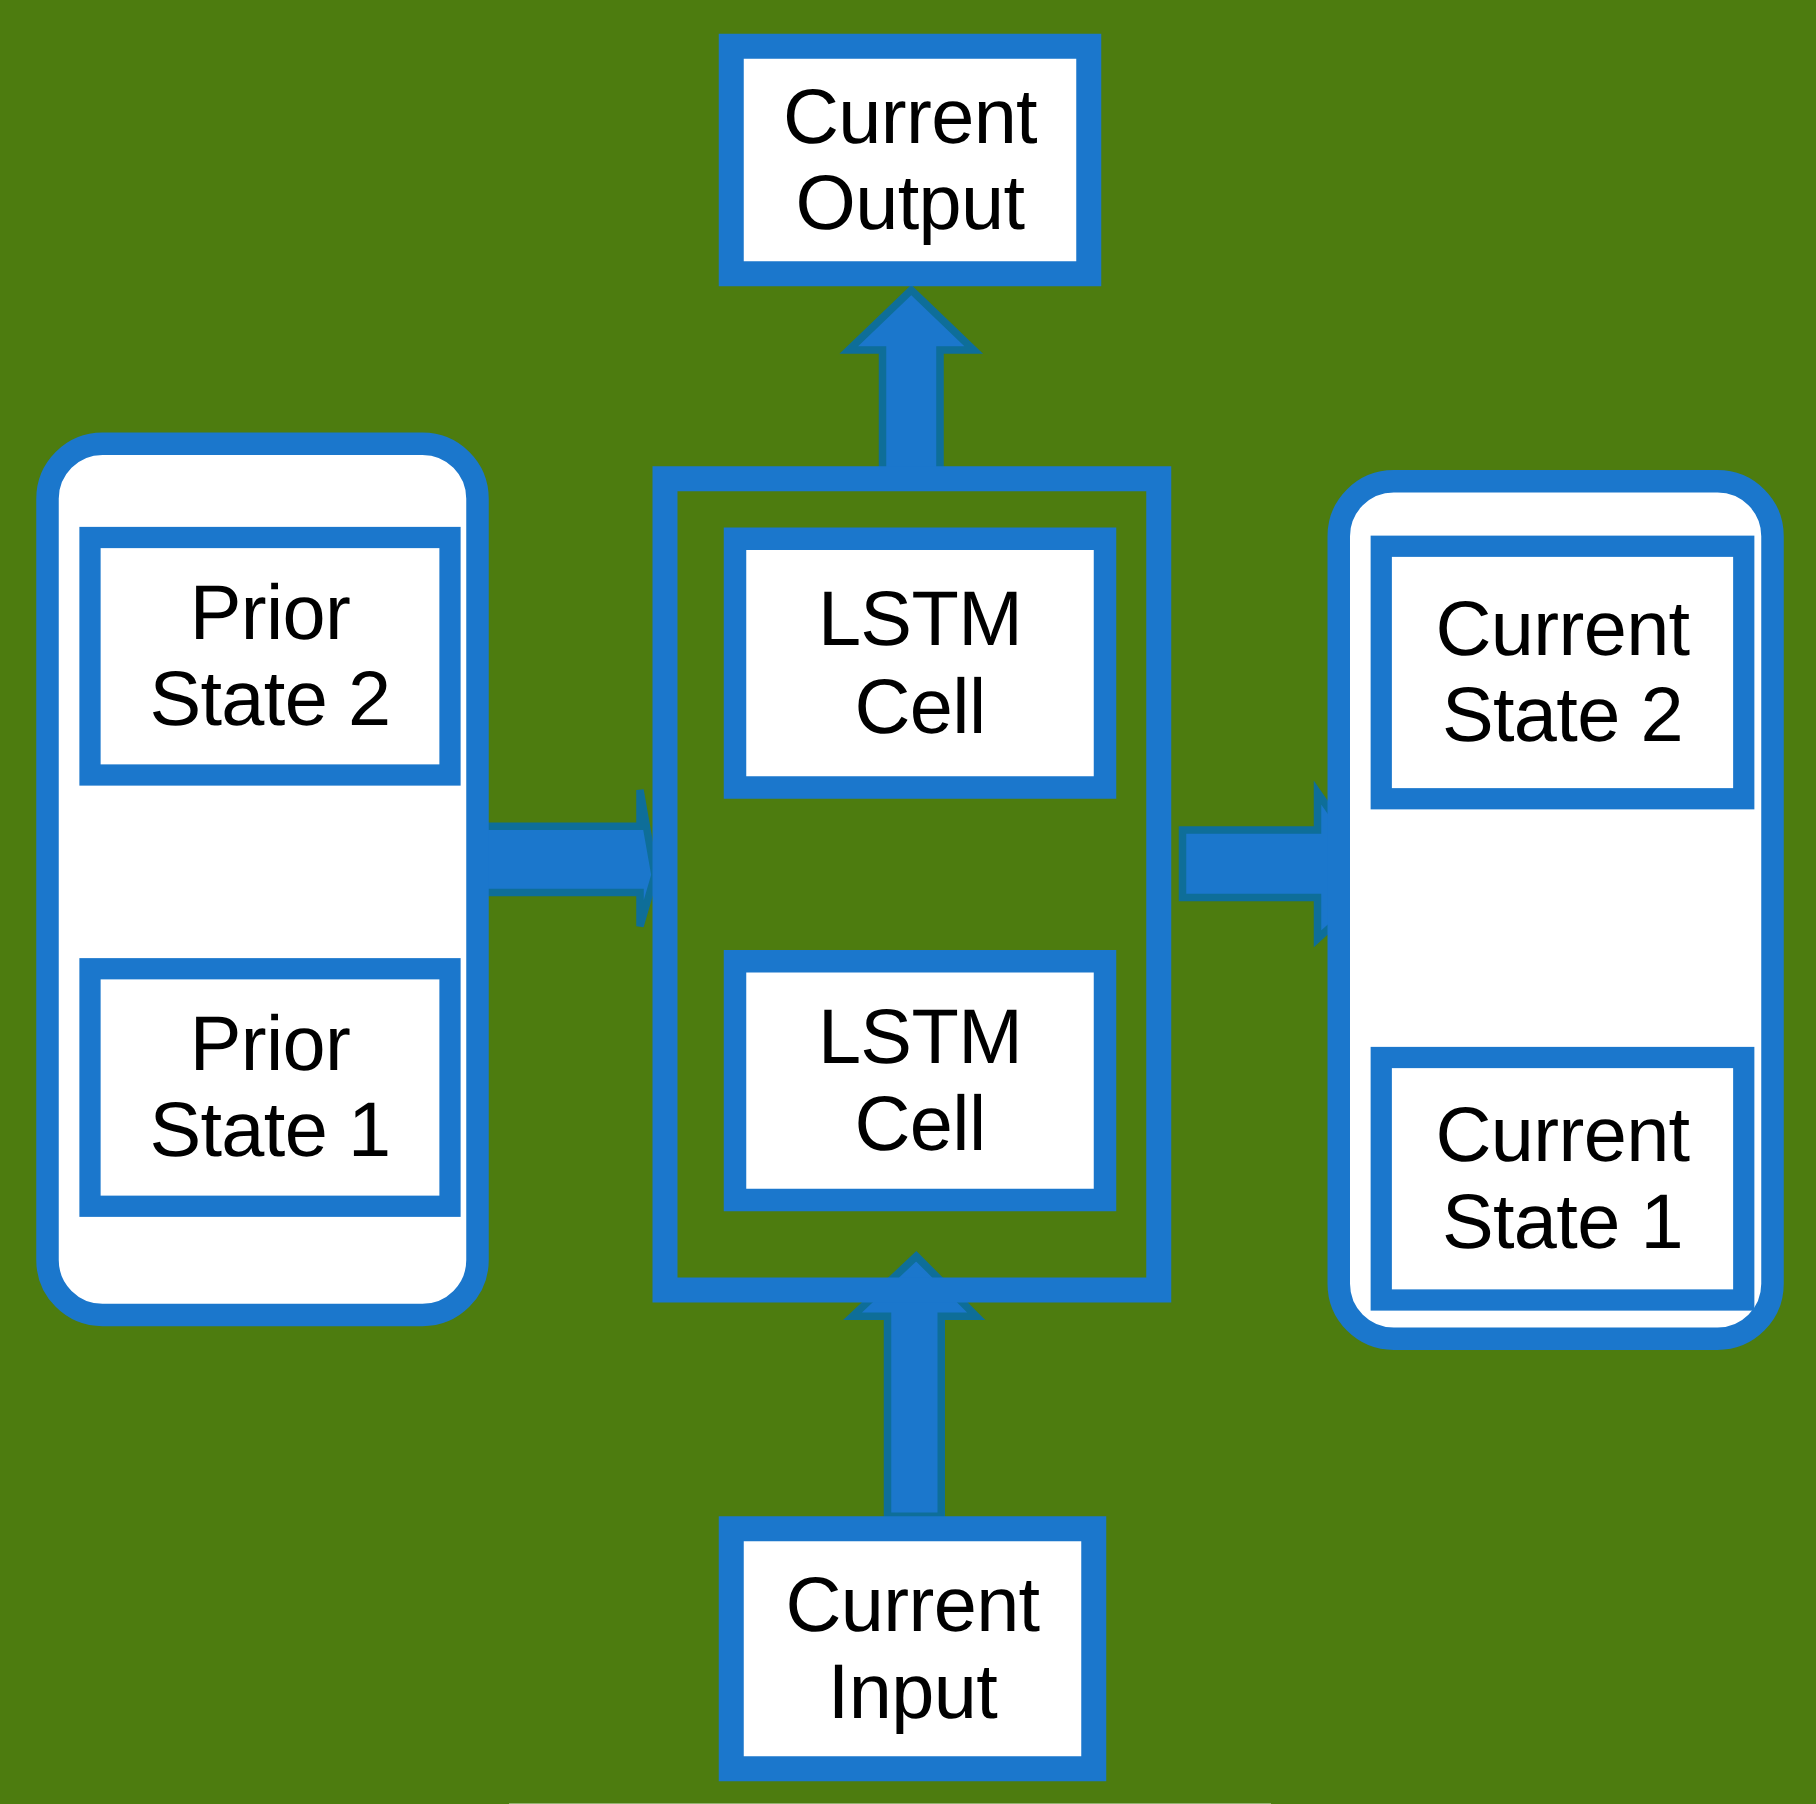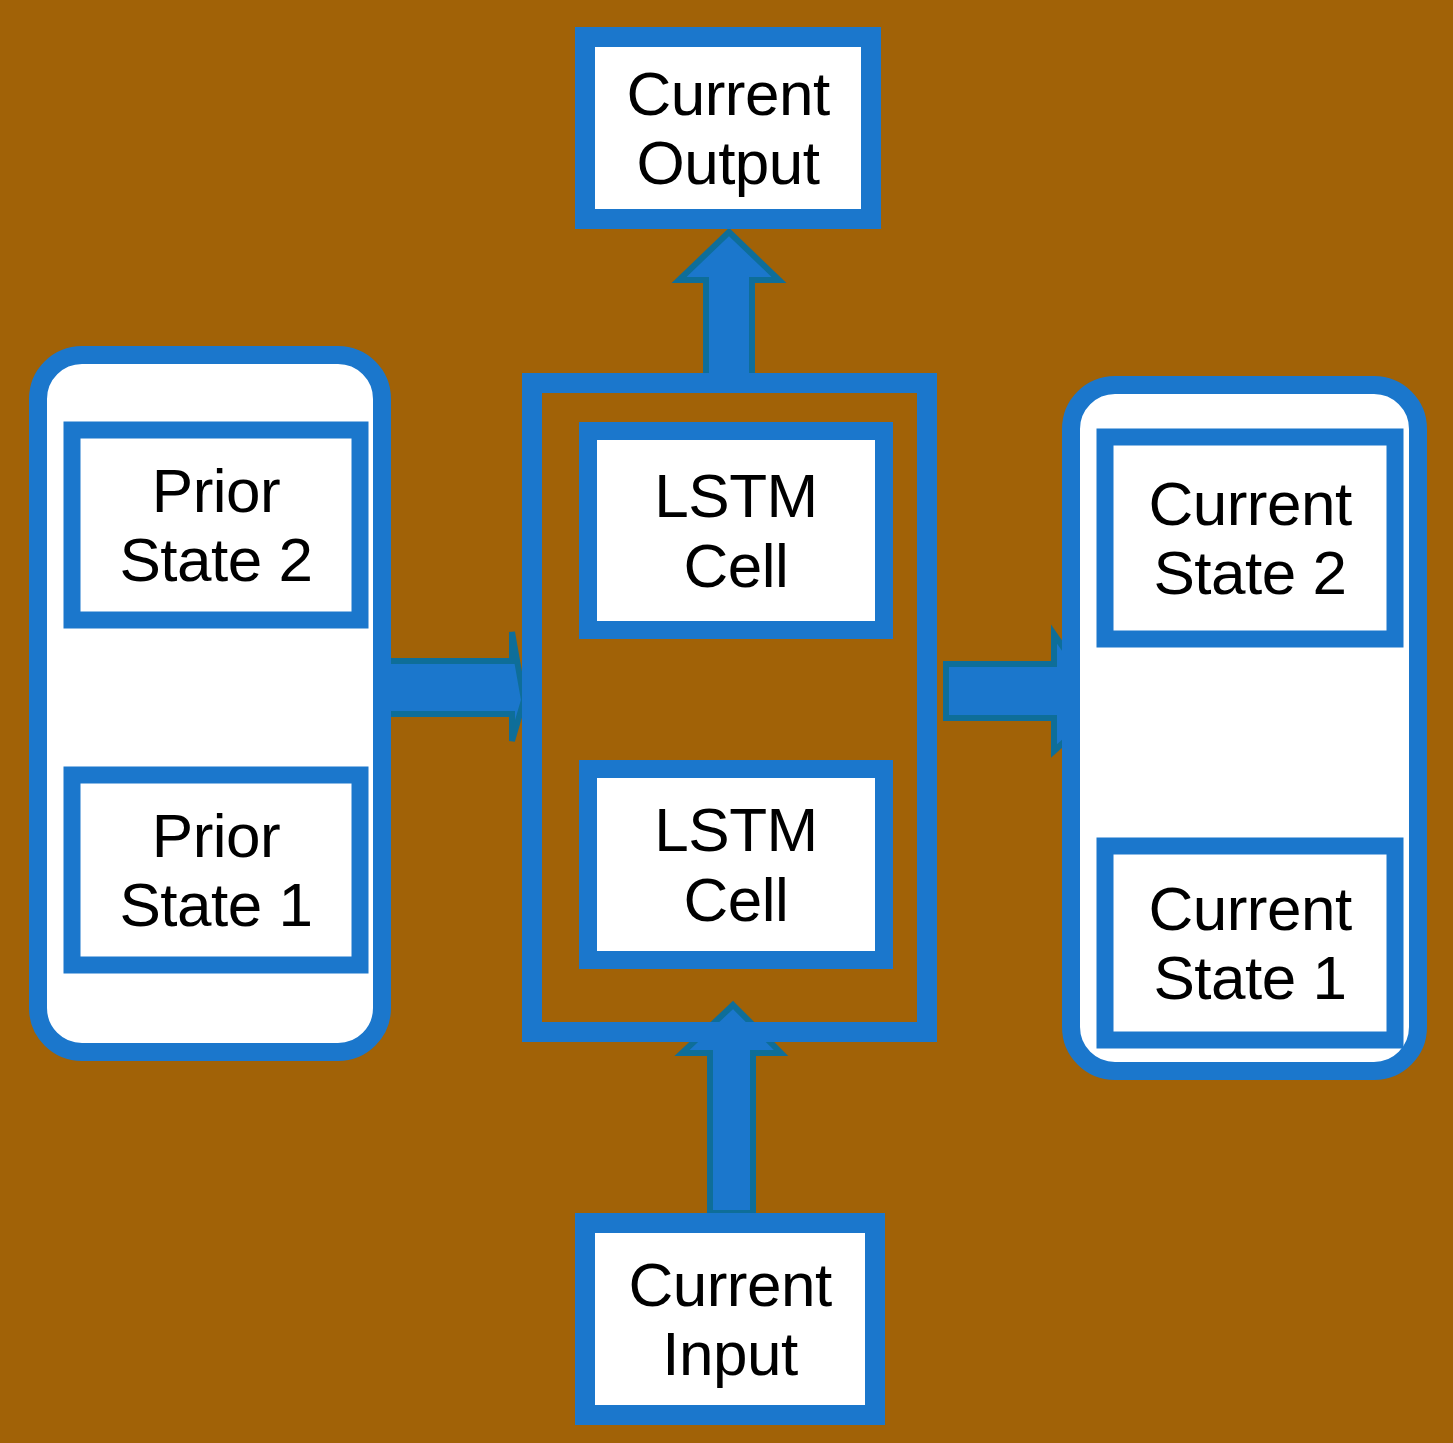--- a/index.html
+++ b/index.html
@@ -7,21 +7,21 @@
     padding: 0;
     background: #ffffff;
   }
   body {
     font-family: "Liberation Sans", sans-serif;
   }
   #canvas {
     position: relative;
     width: 1453px;
     height: 1443px;
-    background: #a16207;
+    background: #4d7c0f;
     overflow: hidden;
   }
   #svg-layer {
     position: absolute;
     left: 0;
     top: 0;
     width: 1453px;
     height: 1443px;
   }
   .node-label {

